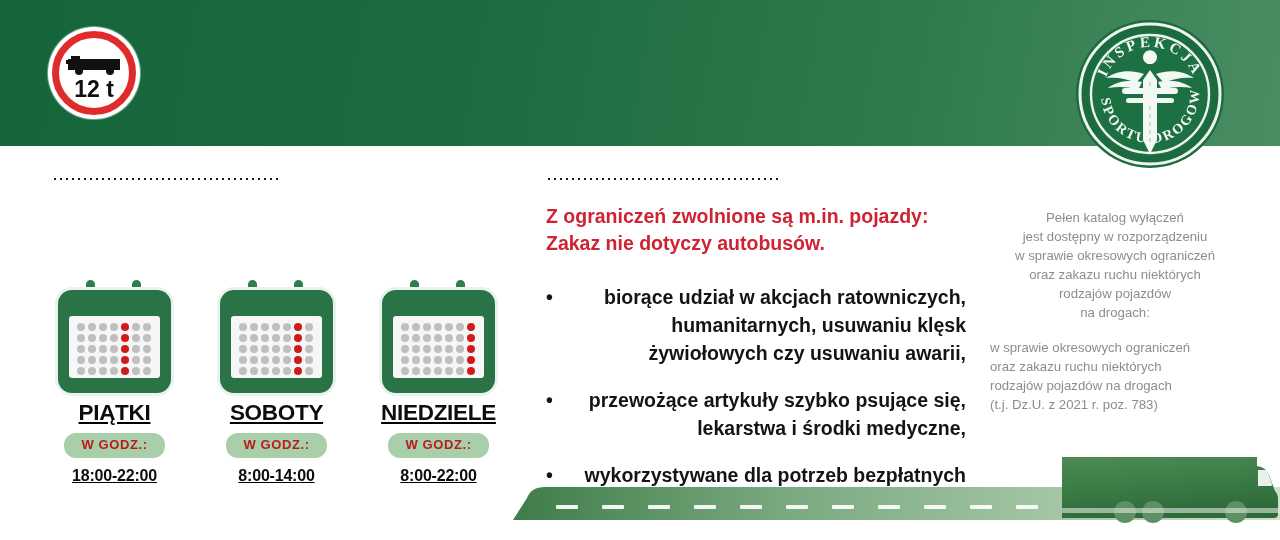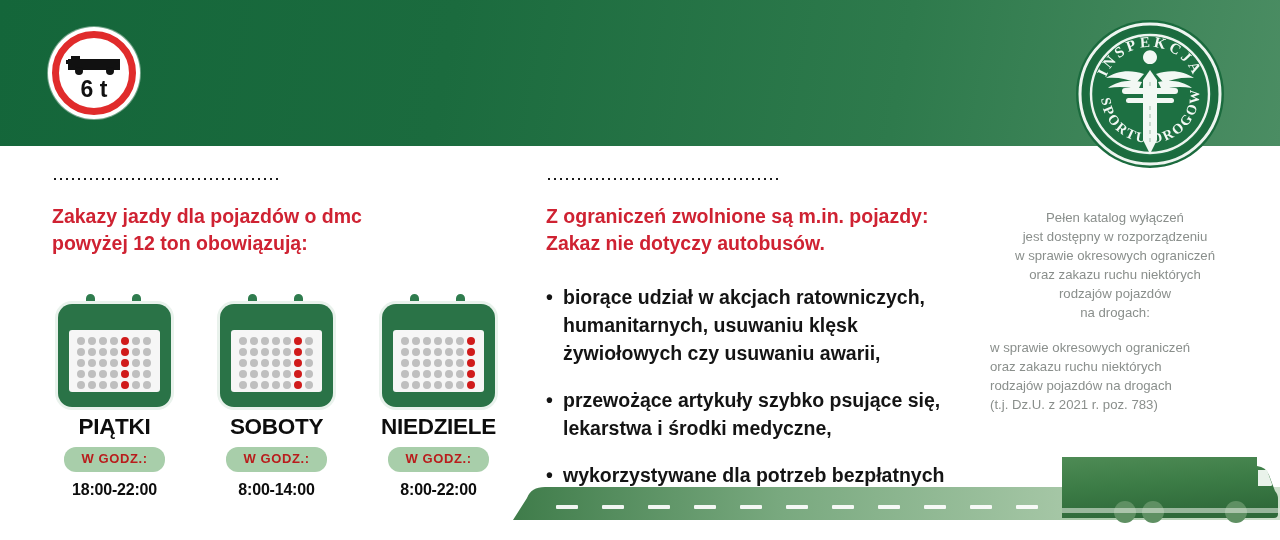--- a/index.html
+++ b/index.html
@@ -110,23 +110,24 @@
     font-size: 19.5px;
     font-weight: bold;
     line-height: 27px;
   }
   .lead span { display: block; }
 
   
   .cal-row {
     position: absolute;
     left: 0;
-    top: 145px;
+    top: 131px;
     display: flex;
     gap: 37px;
+    text-decoration: underline;
   }
   .cal-cell {
     width: 125px;
     text-align: center;
   }
   .cal-icon {
     position: relative;
     width: 125px;
     height: 118px;
   }
@@ -203,20 +204,21 @@
     font-size: 16px;
     font-weight: bold;
     color: #0d0d0d;
     letter-spacing: -0.2px;
   }
 
   
   .bullets {
     margin-top: 26px;
     color: #141414;
+    text-align: right;
   }
   .bullet {
     position: relative;
     padding-left: 17px;
     margin-bottom: 19px;
     font-size: 19.5px;
     font-weight: bold;
     line-height: 28px;
   }
   .bullet::before {
@@ -255,21 +257,21 @@
 
     <div class="sign-wrap">
       <div class="sign-outer"></div>
       <div class="sign-ring"></div>
       <svg class="sign-truck" viewBox="0 0 56 24">
         <path d="M2 8 h3 v-3 h9 v3 h40 v11 h-52 z" fill="#111111"></path>
         <rect x="0" y="9" width="6" height="4" fill="#111111"></rect>
         <circle cx="13" cy="20" r="4" fill="#111111"></circle>
         <circle cx="44" cy="20" r="4" fill="#111111"></circle>
       </svg>
-      <div class="sign-ton">6 t</div>
+      <div class="sign-ton">12 t</div>
     </div>
 
 
     <svg class="logo" viewBox="0 0 152 152">
       <circle cx="76" cy="76" r="74" fill="#1b6b3e"></circle>
       <circle cx="76" cy="76" r="70" fill="none" stroke="#eef5f0" stroke-width="3"></circle>
       <circle cx="76" cy="76" r="62" fill="#1d7042"></circle>
       <circle cx="76" cy="76" r="59" fill="none" stroke="#eef5f0" stroke-width="2.4"></circle>
 
       <path d="M76 52 l7 10 v60 l-7 14 l-7 -14 v-60 z" fill="#f2f8f4"></path>
@@ -291,24 +293,20 @@
         <textPath href="#arcTop" startOffset="50%" text-anchor="middle">INSPEKCJA</textPath>
       </text>
       <text font-family="Liberation Serif, serif" font-size="14" font-weight="bold" fill="#f2f8f4" letter-spacing="2.2">
         <textPath href="#arcBot" startOffset="50%" text-anchor="middle">TRANSPORTU  DROGOWEGO</textPath>
       </text>
     </svg>
   </div>
 
   <div class="col col-left">
     <div class="dotted-rule"></div>
-    <div class="lead">
-      <span>Zakazy jazdy dla pojazdów o dmc</span>
-      <span>powyżej 12 ton obowiązują:</span>
-    </div>
 
     <div class="cal-row">
 
       <div class="cal-cell">
         <div class="cal-icon">
           <div class="cal-ring-l"></div>
           <div class="cal-ring-r"></div>
           <div class="cal-body">
             <div class="cal-page">
               <div class="dot-grid" style="grid-template-columns: repeat(7, 11px); grid-template-rows: repeat(5, 11px);">

